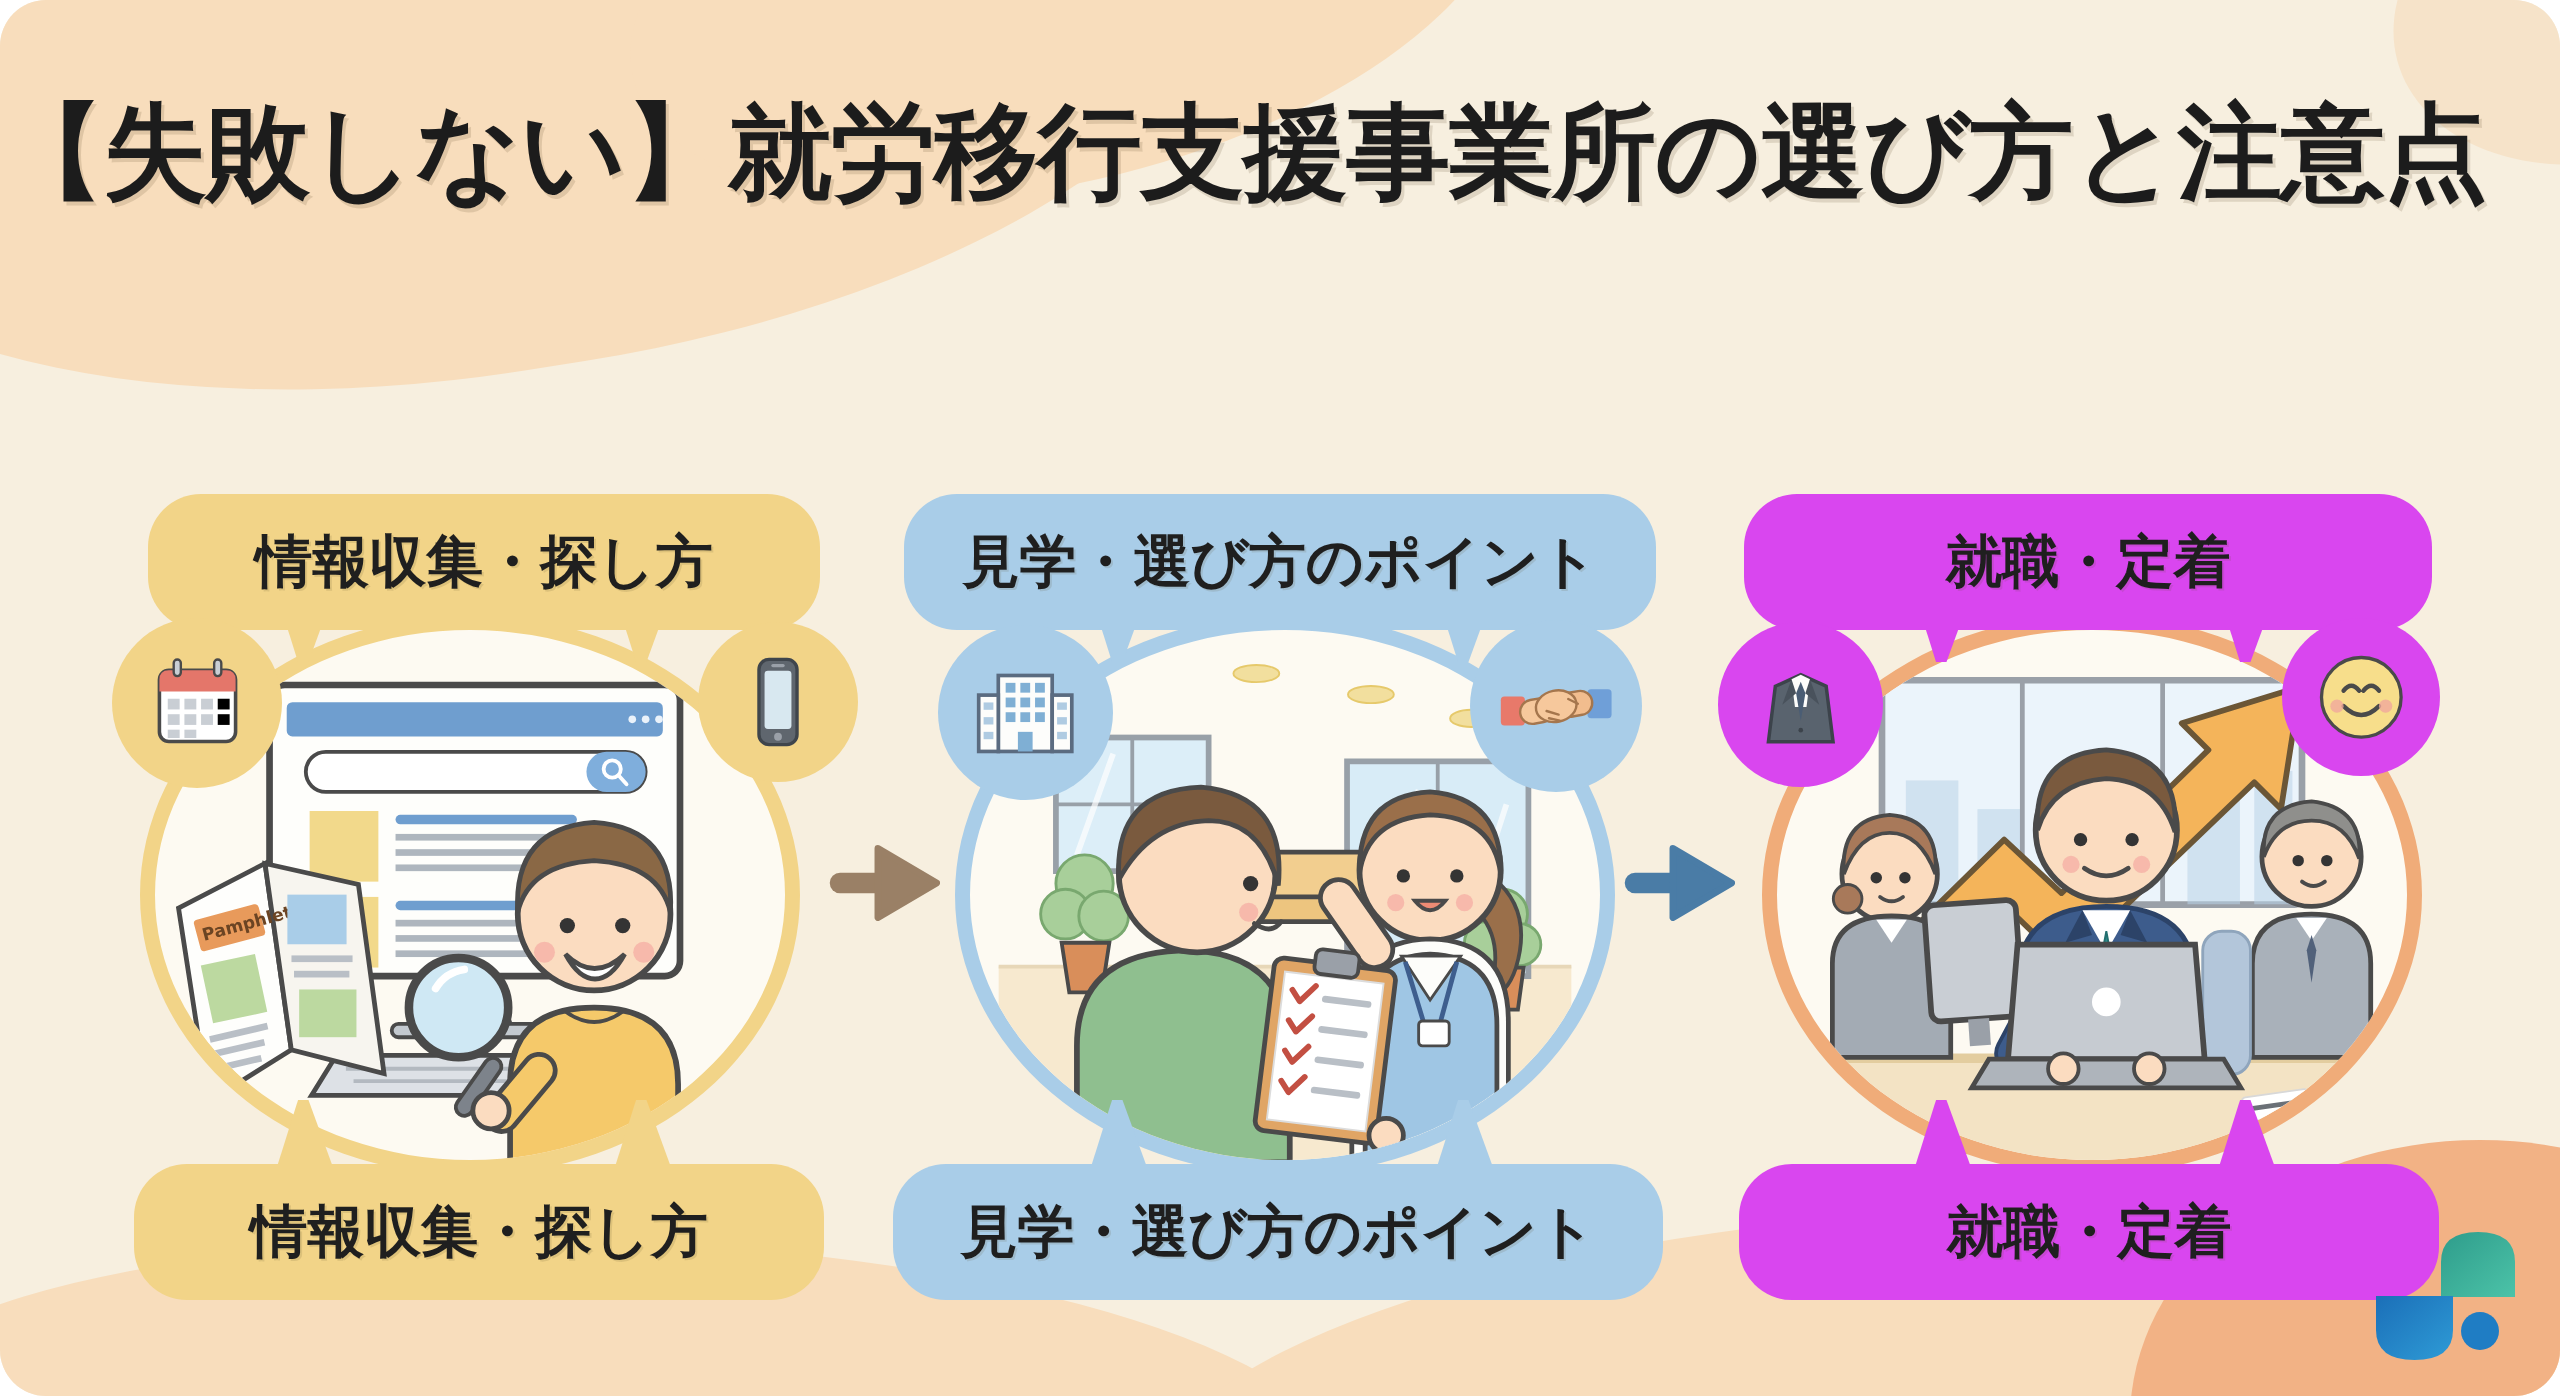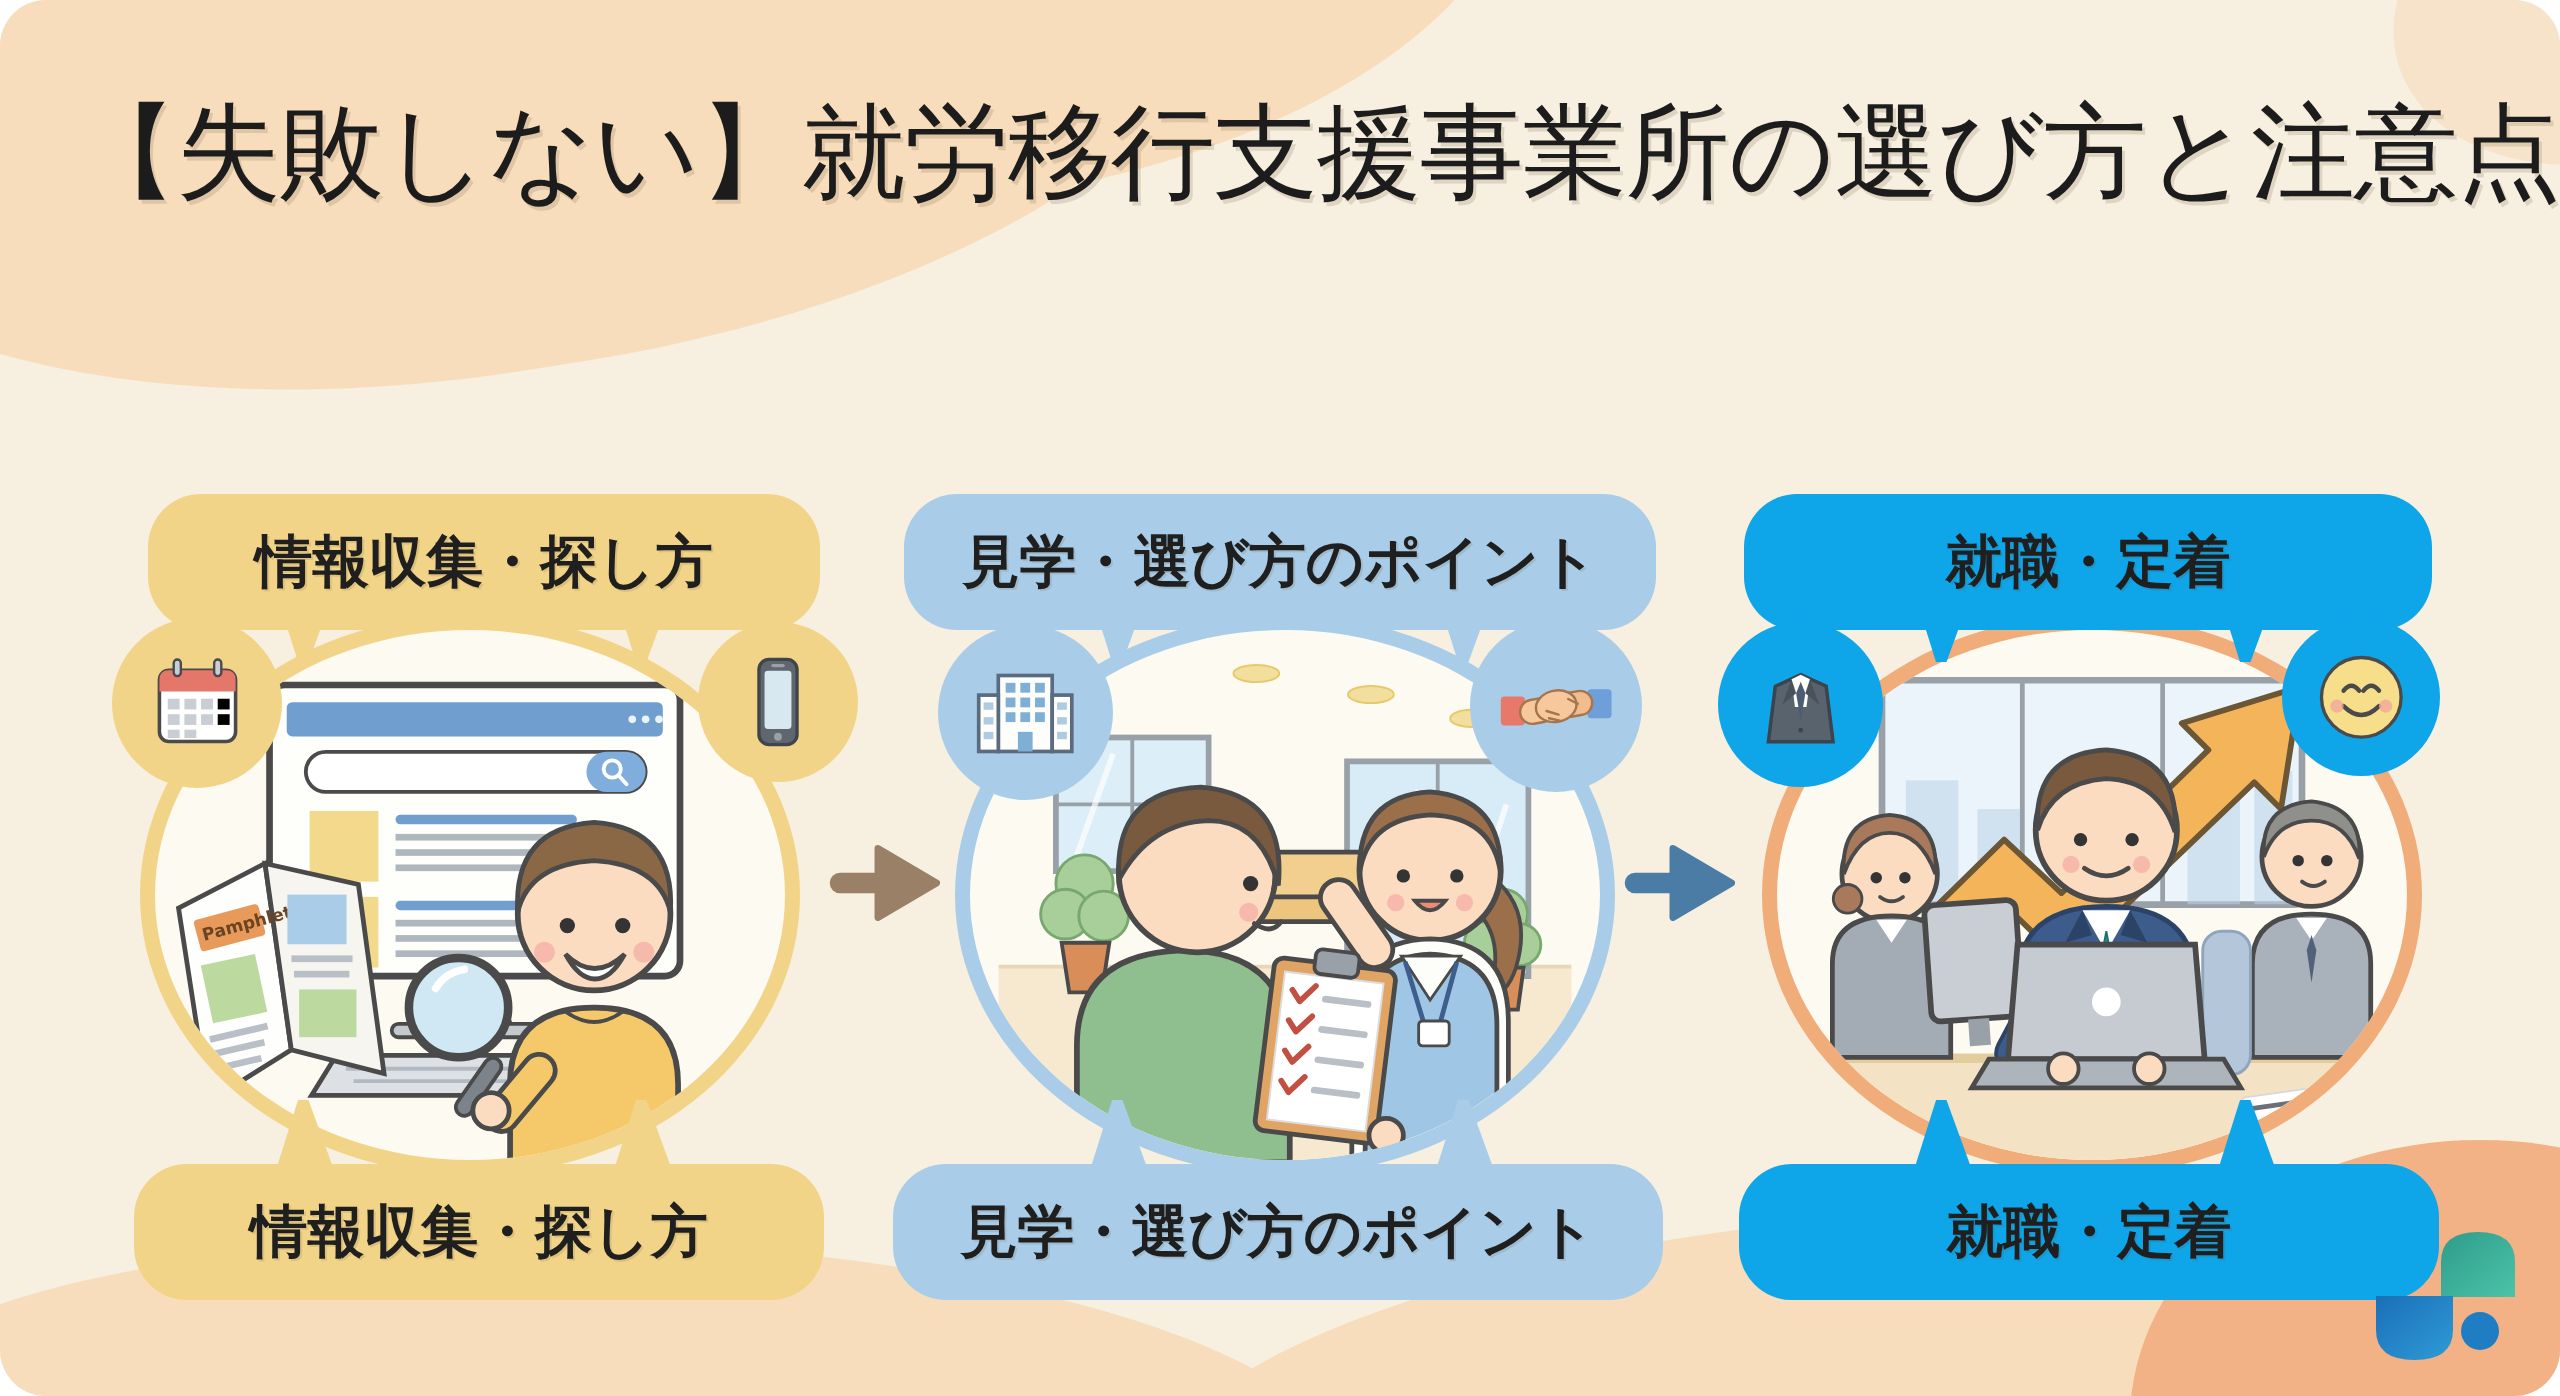--- a/index.html
+++ b/index.html
@@ -11,29 +11,29 @@
   }
   .abs{position:absolute;}
   
   .blob1{left:-260px;top:-330px;width:1520px;height:700px;background:#F8DDBC;border-radius:48%;transform:rotate(-9deg);}
   .blob1b{left:620px;top:-240px;width:900px;height:420px;background:#F8DDBC;border-radius:50%;transform:rotate(-14deg);}
   .blob2{left:2390px;top:-150px;width:430px;height:310px;background:#F6E3C9;border-radius:50%;transform:rotate(-15deg);}
   .waveL{left:-150px;top:1240px;width:1500px;height:340px;background:#F8DDBC;border-radius:50% 50% 0 0 / 210px 210px 0 0;transform:rotate(2deg);}
   .waveR{left:1150px;top:1210px;width:1620px;height:420px;background:#F8DDBC;border-radius:50% 45% 0 0 / 240px 240px 0 0;transform:rotate(-3deg);}
   .cornerBlob{left:2130px;top:1140px;width:700px;height:560px;background:#F2B285;border-radius:50%;}
   
-  .title{left:0;width:2560px;text-align:right;font-weight:400;color:#1C1C1C;
+  .title{left:0;width:2560px;text-align:left;font-weight:700;color:#1C1C1C;
          letter-spacing:-1px;text-shadow:3px 4px 0 rgba(95,75,45,.16);}
   .t1{top:92px;font-size:104px;line-height:120px;}
   .t2{top:262px;font-size:104px;line-height:130px;}
   
   .pill{height:136px;border-radius:53px;display:flex;align-items:center;justify-content:center;
         font-size:57px;font-weight:900;color:#1F1F1F;z-index:6;
         text-shadow:2px 2px 0 rgba(95,75,45,.14);}
-  .s1{background:#F2D488;} .s2{background:#A9CDE8;} .s3{background:#0ea5e9;}
+  .s1{background:#F2D488;} .s2{background:#A9CDE8;} .s3{background:#d946ef;}
   .tail{width:58px;height:70px;z-index:5;}
   .tail.down{clip-path:polygon(0 0,100% 0,56% 100%,38% 100%);}
   .tail.up{clip-path:polygon(38% 0,56% 0,100% 100%,0 100%);}
   
   .ring{width:660px;height:560px;border-radius:50%;background:#FDFAF2;overflow:hidden;z-index:2;}
   .ring.r1{border:15px solid #F2D488;}
   .ring.r2{border:15px solid #A9CDE8;}
   .ring.r3{border:15px solid #F0AC79;}
   .ring svg{position:absolute;left:0;top:0;width:100%;height:100%;}
   

